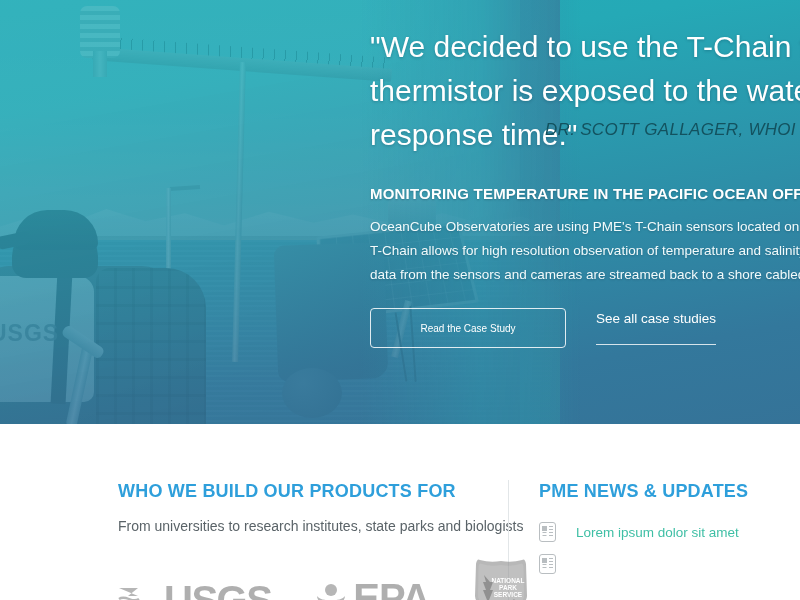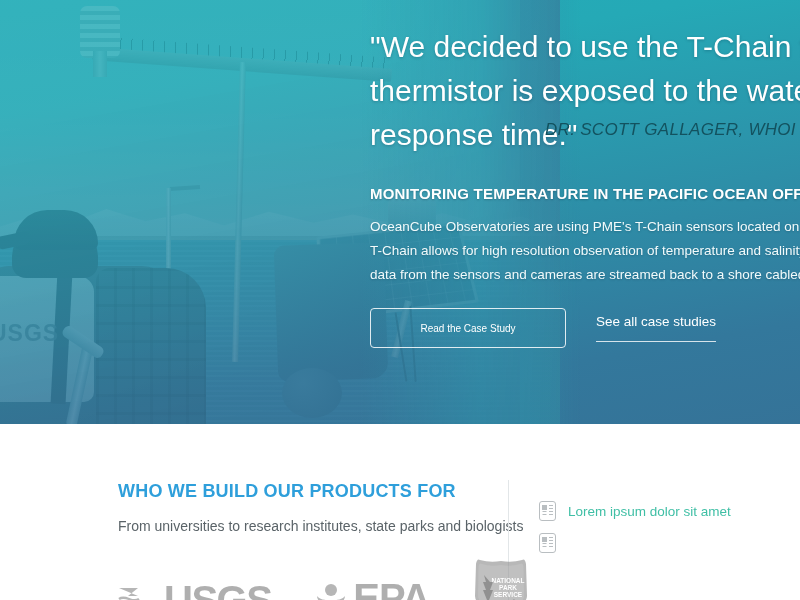--- a/index.html
+++ b/index.html
@@ -247,21 +247,21 @@
     font-size:10px;
     background:transparent;
     cursor:pointer;
     font-family:"Liberation Sans", sans-serif;
   }
   .link-plain {
     color:#ffffff;
     font-size:13.5px;
     text-decoration:none;
     border-bottom:1px solid rgba(255,255,255,.8);
-    padding-bottom:12px;
+    padding-bottom:18px;
     cursor:pointer;
   }
 
   
   .lower {
     position:absolute; left:0; top:424px; width:800px; height:176px;
     background:#ffffff;
     display:flex;
   }
   .col-left { width:508px; padding:57px 0 0 118px; }
@@ -304,21 +304,21 @@
   .epa-mark { width:40px; height:40px; }
   .epa-text {
     font-size:40px; font-weight:bold; letter-spacing:-1px;
     color:#7f7f7f; line-height:36px;
   }
   
   .nps { width:62px; height:62px; position:relative; }
 
   .news-list { margin-top:20px; }
   .news-item {
-    display:flex; align-items:center; gap:12px;
+    display:flex; align-items:center; gap:20px;
     margin-bottom:12px;
     white-space:nowrap;
   }
   .news-icon {
     width:17px; height:20px; flex:none;
     border:1.5px solid #b9bec1;
     border-radius:3px;
     position:relative;
     background:#fff;
   }
@@ -446,20 +446,21 @@
           <path d="M24 50 L31 44 L37 49 L44 43 L50 50 Z" fill="#5a5a5a"></path>
         </svg>
       </div>
 
     </div>
   </div>
 
   <div class="col-divider"></div>
 
   <div class="col-right">
+    <h3 class="sec-title">PME NEWS &amp; UPDATES</h3>
 
     <div class="news-list">
       <div class="news-item">
         <span class="news-icon"></span>
         <a class="news-link">Lorem ipsum dolor sit amet</a>
       </div>
       <div class="news-item">
         <span class="news-icon"></span>
       </div>
     </div>

